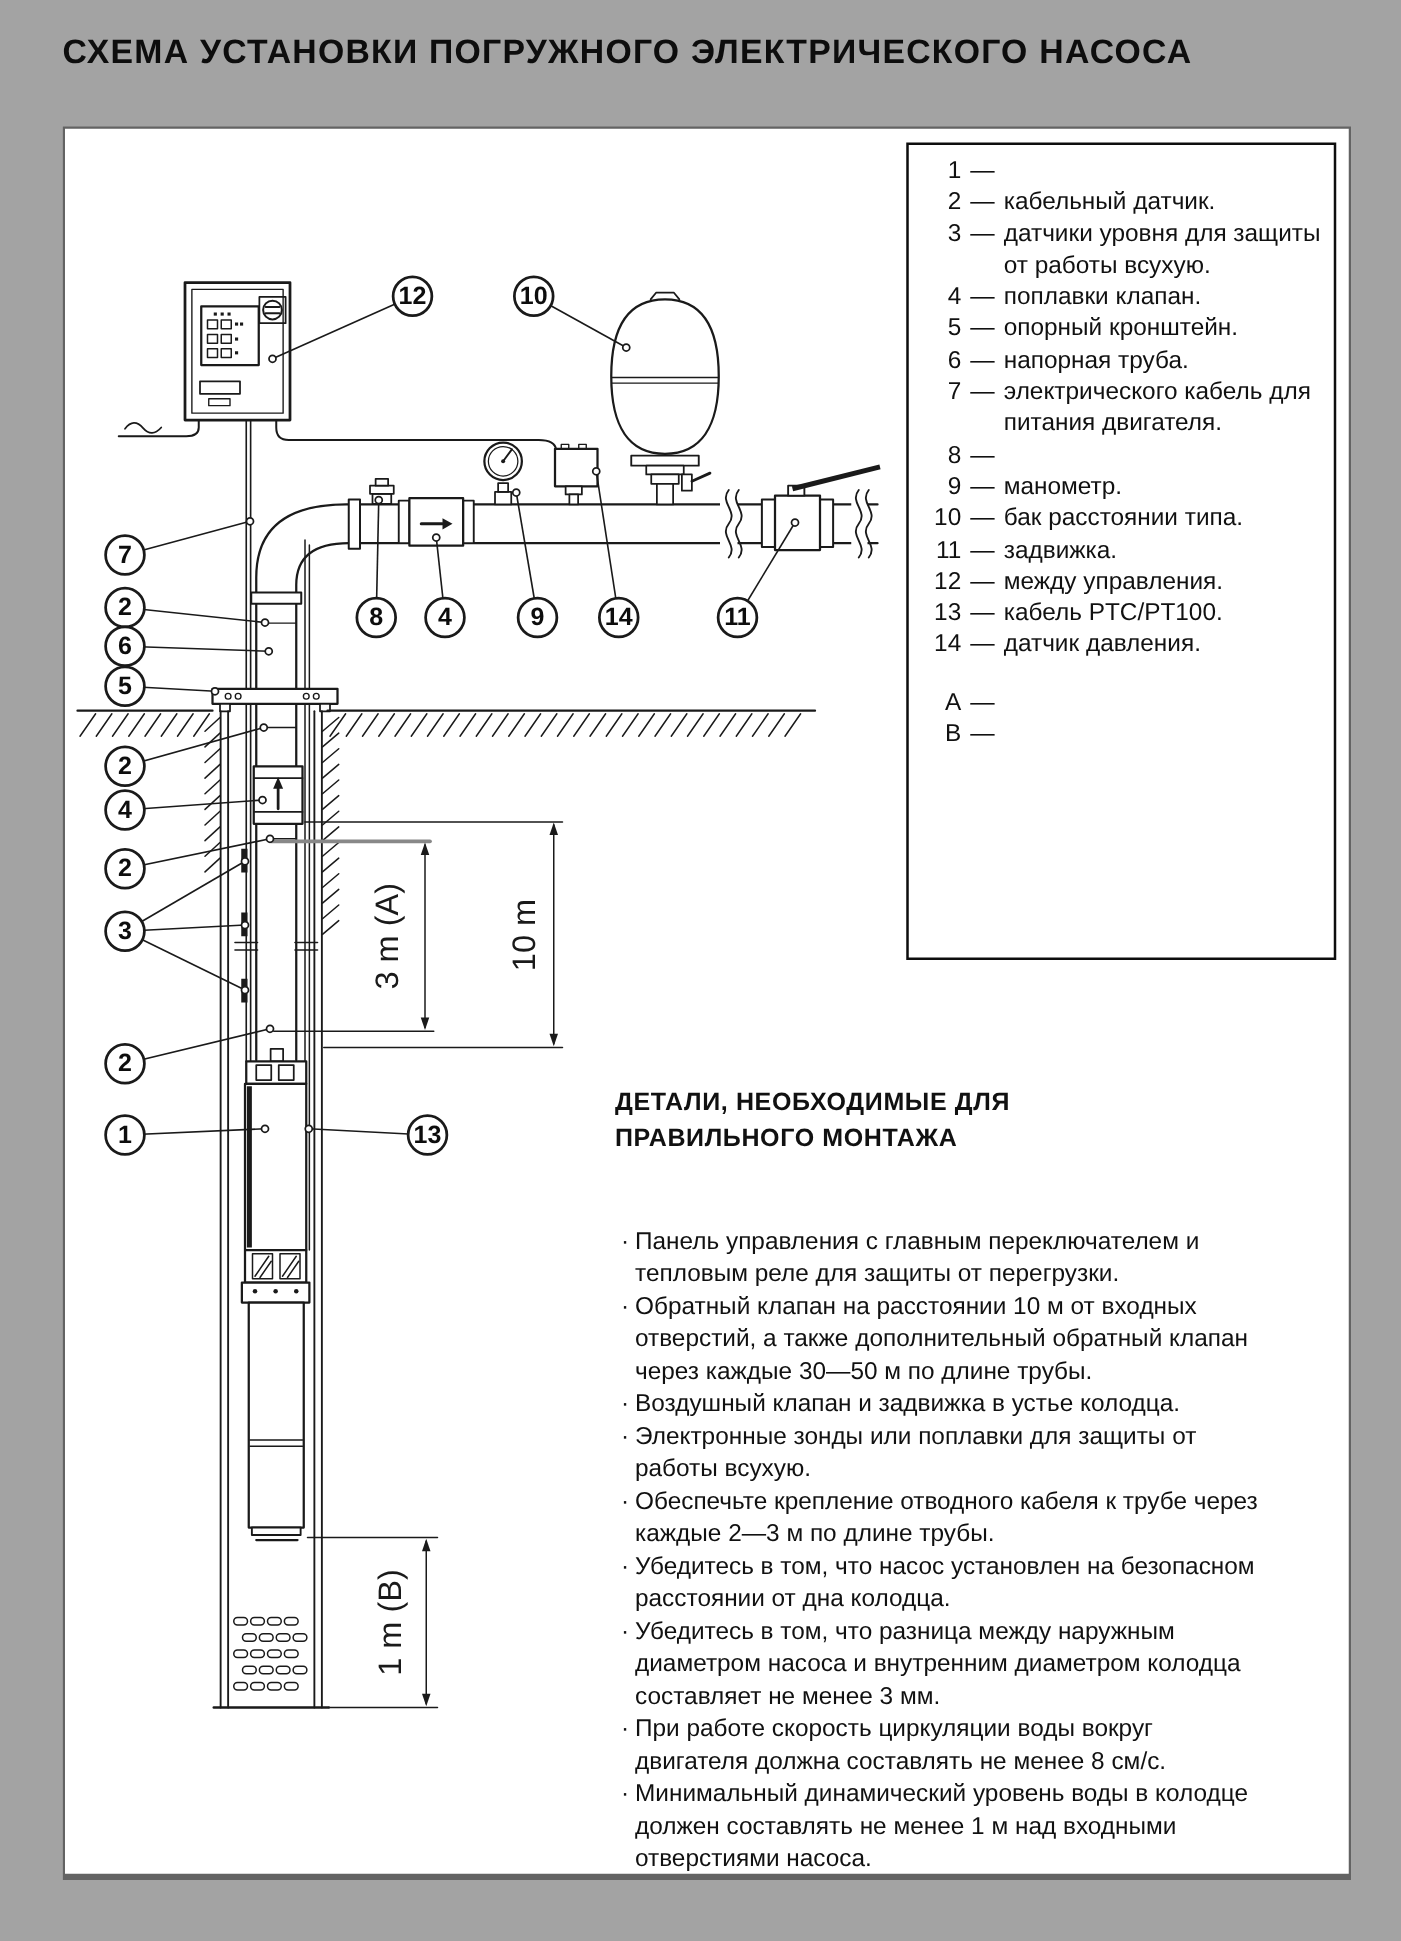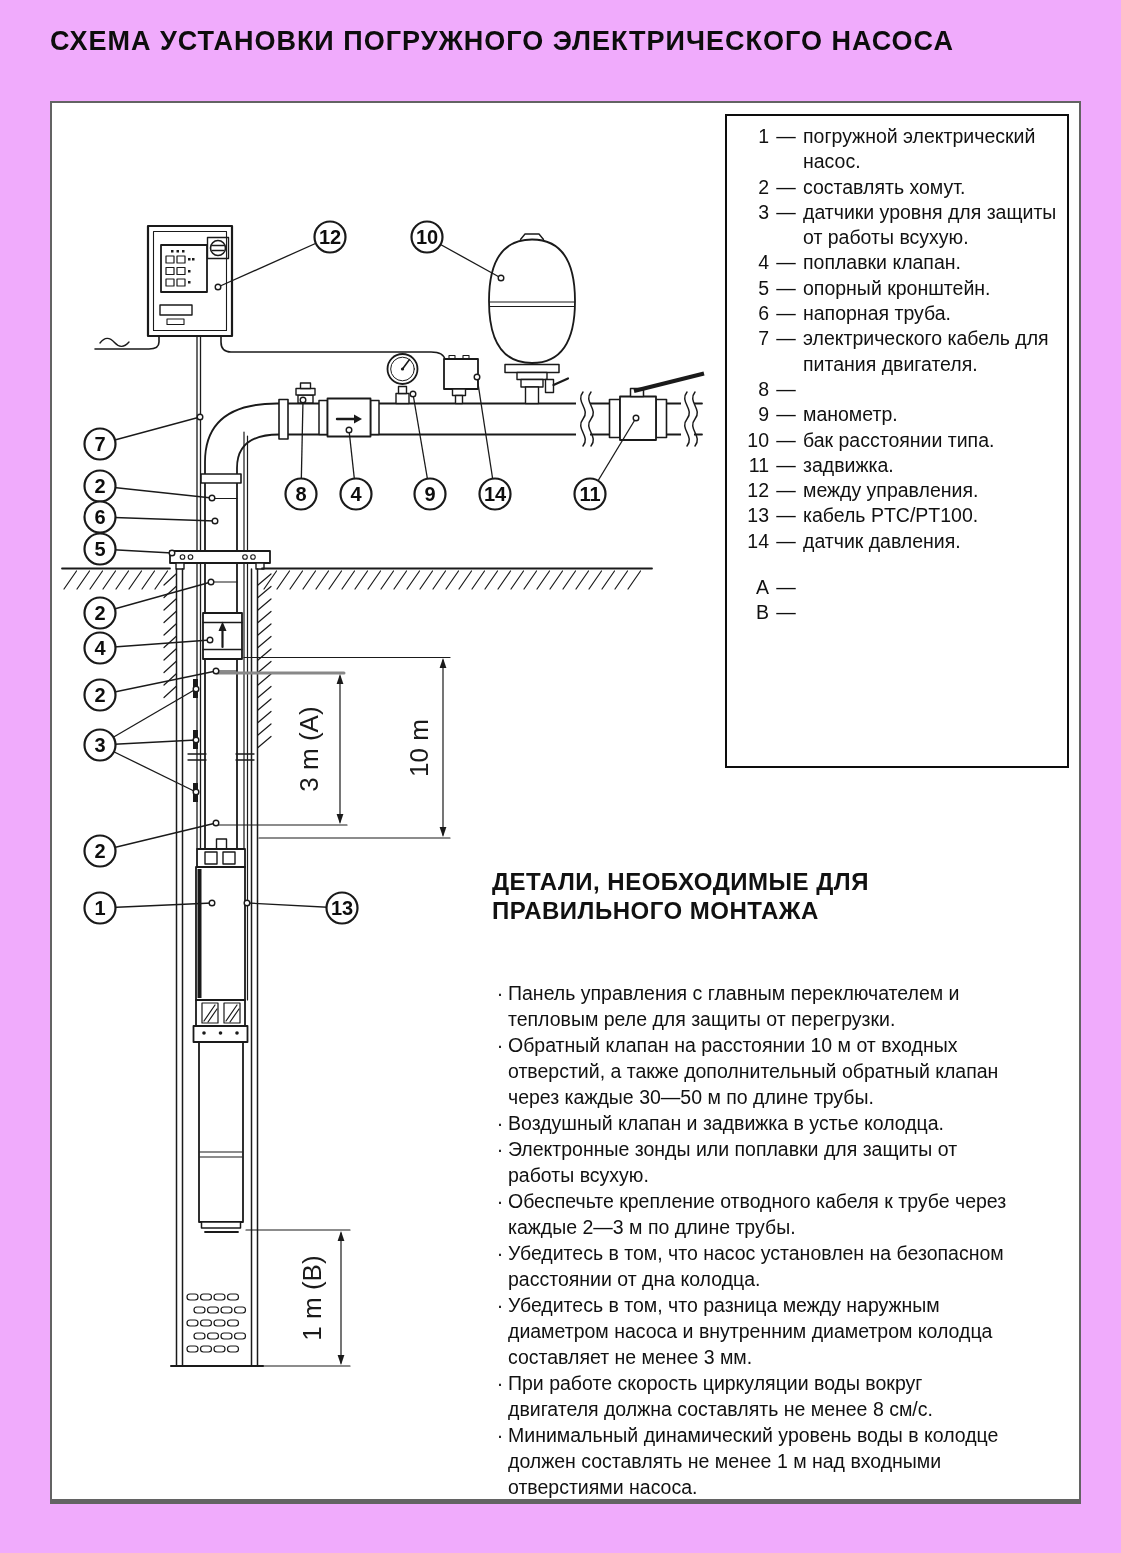--- a/index.html
+++ b/index.html
@@ -1,32 +1,32 @@
 <!DOCTYPE html>
 <html><head>
 <meta charset="utf-8">
 <style>
   html,body{margin:0;padding:0;background:#fff;}
-  .page{position:relative;width:1121px;height:1553px;background:#f0abfc;overflow:hidden;
+  .page{position:relative;width:1121px;height:1553px;background:#a3a3a3;overflow:hidden;
         font-family:"Liberation Sans", sans-serif;color:#111;}
   .title{position:absolute;left:50px;top:26px;font-size:27px;font-weight:bold;
          letter-spacing:1px;white-space:nowrap;color:#0d0d0d;}
   .figure{position:absolute;left:50px;top:101px;width:1027px;height:1396px;
           border:2px solid #636363;border-bottom-width:5px;background:#fff;}
   .diagram-svg{position:absolute;left:0;top:0;}
   .legend{position:absolute;left:673px;top:11px;width:344px;height:654px;
           border:2px solid #0d0d0d;box-sizing:border-box;padding:8px 10px 0 14px;
           font-size:19.5px;line-height:25.3px;}
   .lg-row{display:flex;align-items:flex-start;}
   .lg-n{width:28px;text-align:right;flex:0 0 auto;}
   .lg-d{width:34px;text-align:center;flex:0 0 auto;}
   .lg-t{flex:1 1 auto;white-space:pre-line;}
   .lg-notes{margin-top:21px;}
   .details{position:absolute;left:440px;top:765px;width:580px;}
-  .details-heading{font-size:24px;font-weight:bold;line-height:28.5px;
+  .details-heading{font-size:20px;font-weight:bold;line-height:28.5px;
                    letter-spacing:0.5px;white-space:pre-line;margin:0 0 0 0;}
   .bullets{margin-top:55px;font-size:19.5px;line-height:26px;}
   .b-row{display:flex;align-items:flex-start;}
   .b-dot{width:16px;flex:0 0 auto;text-align:center;}
   .b-t{flex:1 1 auto;white-space:pre-line;}
   svg text.co-n{font-family:"Liberation Sans",sans-serif;font-size:20px;font-weight:bold;fill:#0d0d0d;}
   svg text.dim-t{font-family:"Liberation Sans",sans-serif;font-size:26px;fill:#1a1a1a;}
 </style>
 </head>
 <body>
@@ -412,27 +412,25 @@
           <circle cx="477" cy="377" r="2.8" fill="#fff" stroke="#1a1a1a" stroke-width="1.4"></circle>
           <circle cx="636" cy="418" r="2.8" fill="#fff" stroke="#1a1a1a" stroke-width="1.4"></circle>
         </g>
     </svg>
 
     <div class="legend">
       <div id="legendList">
           <div class="lg-row">
             <span class="lg-n">1</span>
             <span class="lg-d">—</span>
-            <span class="lg-t">погружной электрический
-насос.</span>
           </div>
           <div class="lg-row">
             <span class="lg-n">2</span>
             <span class="lg-d">—</span>
-            <span class="lg-t">составлять хомут.</span>
+            <span class="lg-t">кабельный датчик.</span>
           </div>
           <div class="lg-row">
             <span class="lg-n">3</span>
             <span class="lg-d">—</span>
             <span class="lg-t">датчики уровня для защиты
 от работы всухую.</span>
           </div>
           <div class="lg-row">
             <span class="lg-n">4</span>
             <span class="lg-d">—</span>

